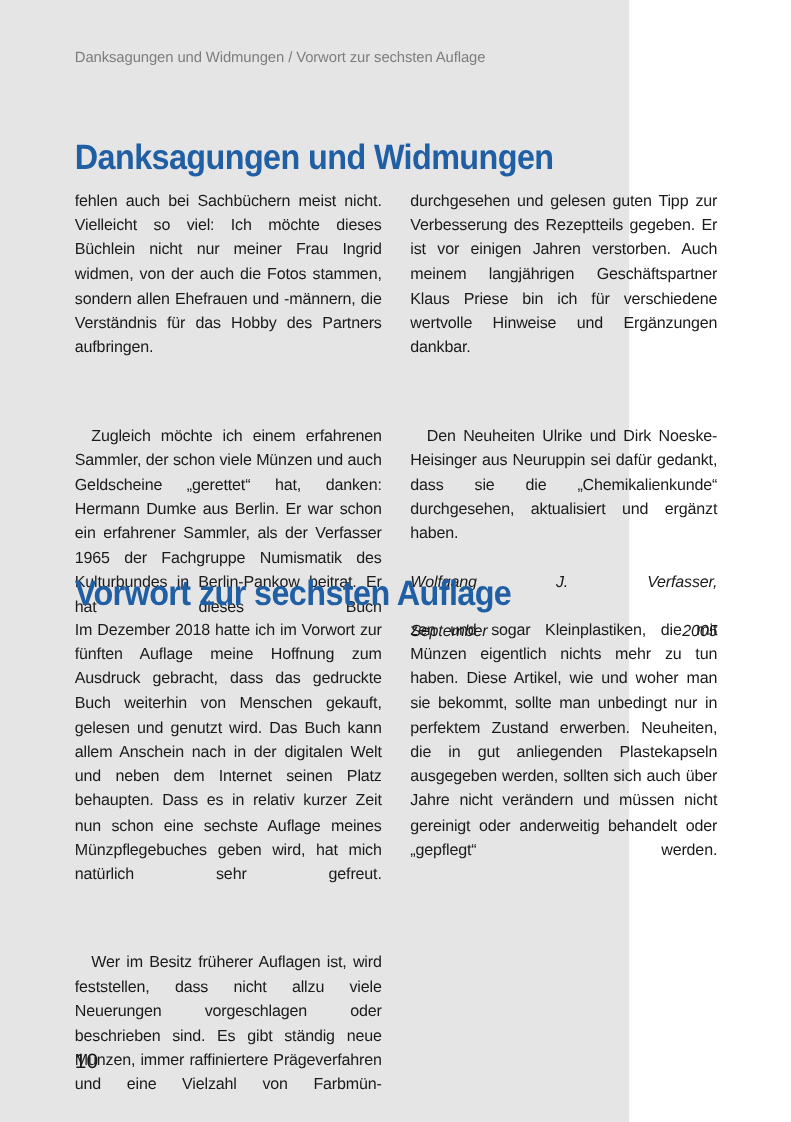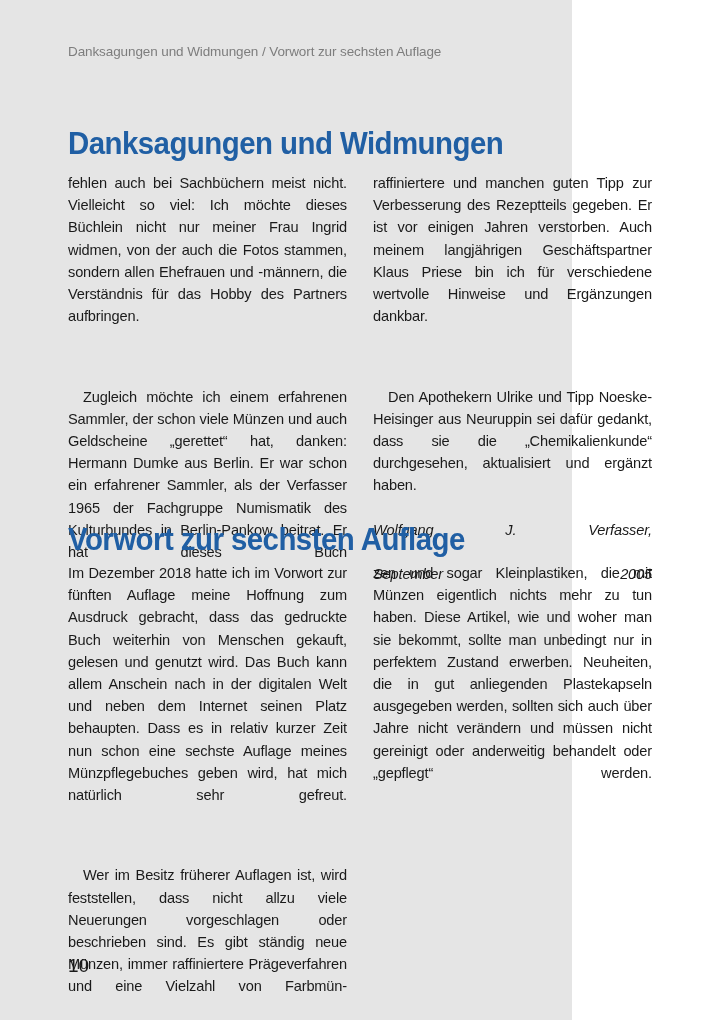--- a/index.html
+++ b/index.html
@@ -120,22 +120,22 @@
   <div class="running-header">Danksagungen und Widmungen / Vorwort zur sechsten Auflage</div>
 
   <h1 class="section-heading" id="heading-danksagungen">Danksagungen und Widmungen</h1>
 
   <div class="columns" id="section-danksagungen-body">
     <div class="col">
       <p>fehlen auch bei Sachbüchern meist nicht. Vielleicht so viel: Ich möchte dieses Büchlein nicht nur meiner Frau Ingrid widmen, von der auch die Fotos stammen, sondern allen Ehefrauen und -männern, die Verständnis für das Hobby des Partners aufbringen.</p>
       <p class="indent">Zugleich möchte ich einem erfahrenen Sammler, der schon viele Münzen und auch Geldscheine „gerettet“ hat, danken: Hermann Dumke aus Berlin. Er war schon ein erfahrener Sammler, als der Verfasser 1965 der Fachgruppe Numismatik des Kulturbundes in Berlin-Pankow beitrat. Er hat dieses Buch</p>
     </div>
     <div class="col">
-      <p>raffiniertere und manchen guten Tipp zur Verbesserung des Rezeptteils gegeben. Er ist vor einigen Jahren verstorben. Auch meinem langjährigen Geschäftspartner Klaus Priese bin ich für verschiedene wertvolle Hinweise und Ergänzungen dankbar.</p>
-      <p class="indent">Den Apothekern Ulrike und Tipp Noeske-Heisinger aus Neuruppin sei dafür gedankt, dass sie die „Chemikalienkunde“ durchgesehen, aktualisiert und ergänzt haben.</p>
+      <p>durchgesehen und gelesen guten Tipp zur Verbesserung des Rezeptteils gegeben. Er ist vor einigen Jahren verstorben. Auch meinem langjährigen Geschäftspartner Klaus Priese bin ich für verschiedene wertvolle Hinweise und Ergänzungen dankbar.</p>
+      <p class="indent">Den Neuheiten Ulrike und Dirk Noeske-Heisinger aus Neuruppin sei dafür gedankt, dass sie die „Chemikalienkunde“ durchgesehen, aktualisiert und ergänzt haben.</p>
       <p class="signature">Wolfgang J. Verfasser,</p>
       <p class="signature">September 2005</p>
     </div>
   </div>
 
   <h1 class="section-heading" id="heading-vorwort">Vorwort zur sechsten Auflage</h1>
 
   <div class="columns" id="section-vorwort-body">
     <div class="col">
       <p>Im Dezember 2018 hatte ich im Vorwort zur fünften Auflage meine Hoffnung zum Ausdruck gebracht, dass das gedruckte Buch weiterhin von Menschen gekauft, gelesen und genutzt wird. Das Buch kann allem Anschein nach in der digitalen Welt und neben dem Internet seinen Platz behaupten. Dass es in relativ kurzer Zeit nun schon eine sechste Auflage meines Münzpflegebuches geben wird, hat mich natürlich sehr gefreut.</p>

